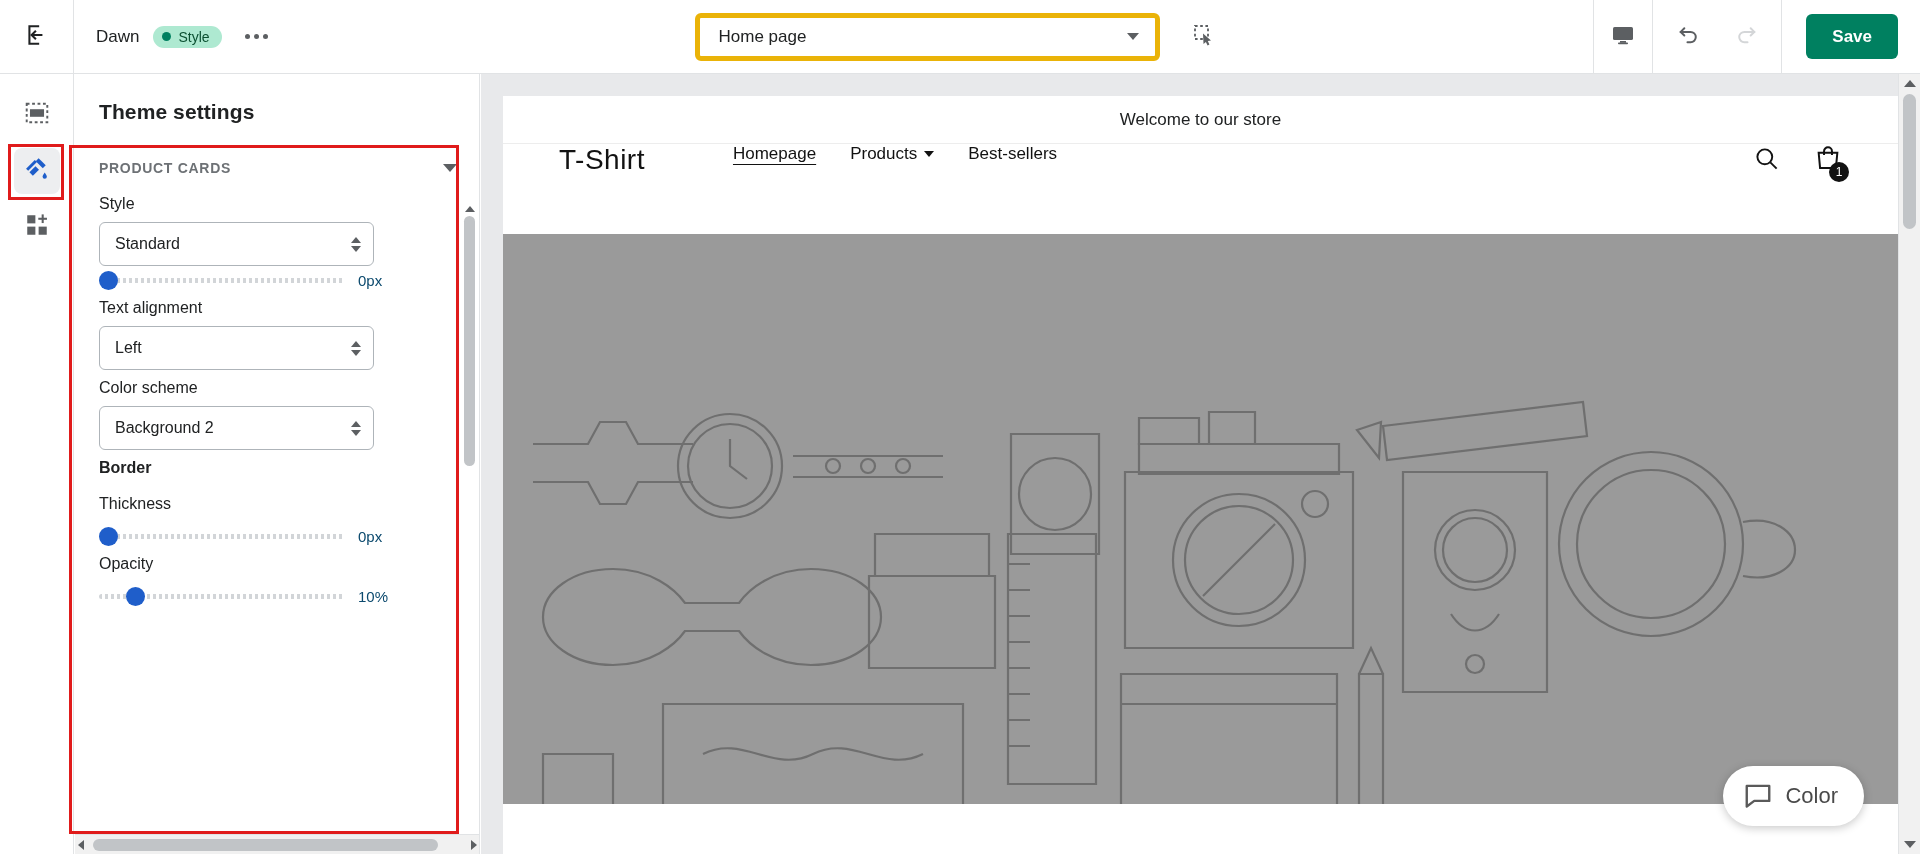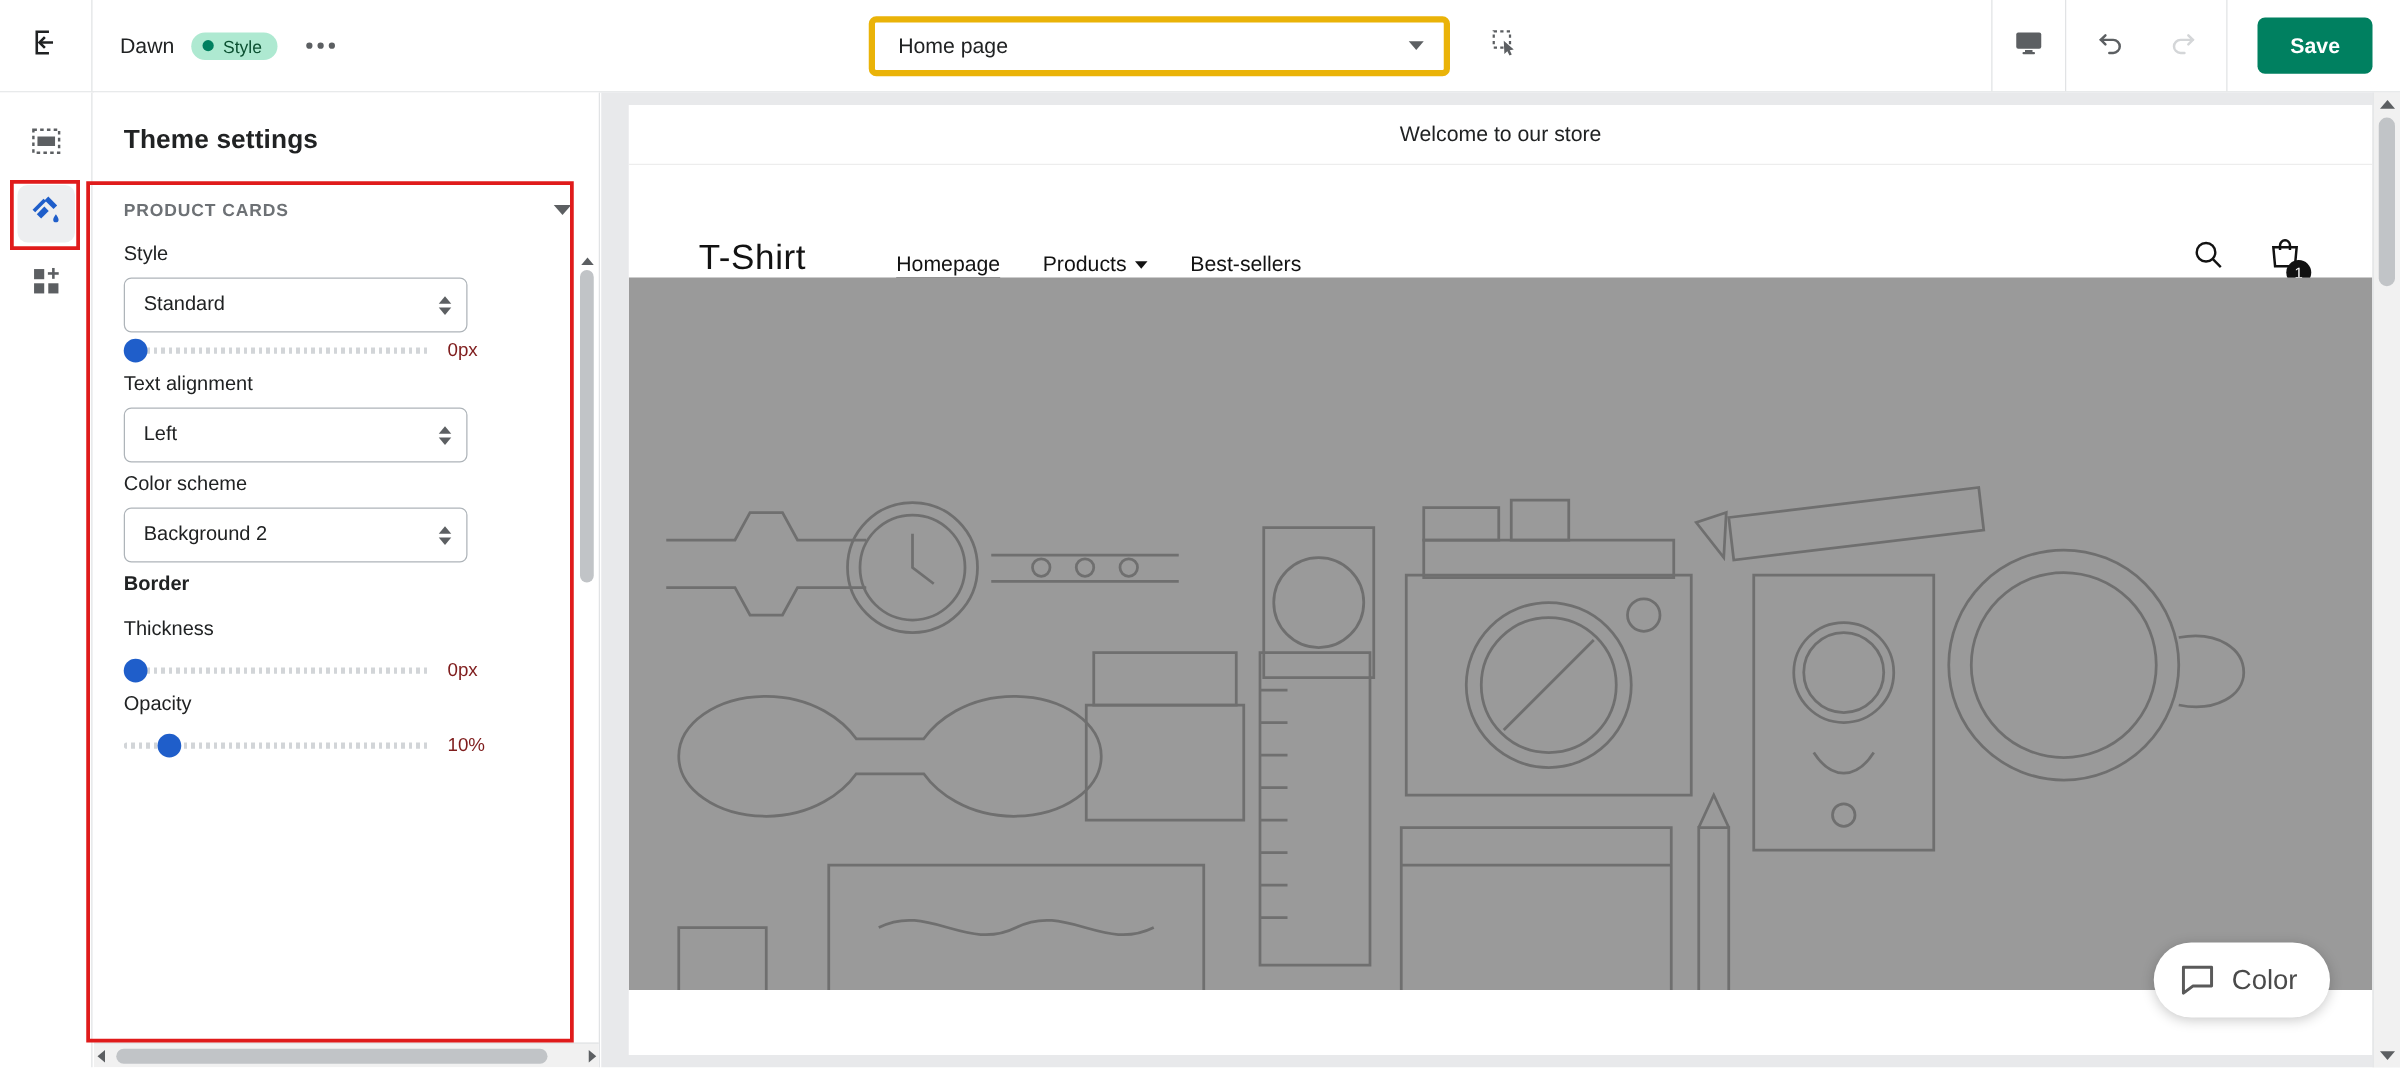--- a/index.html
+++ b/index.html
@@ -133,21 +133,21 @@
   }
   .slider-ticks {
     position: absolute; left: 0; right: 0; height: 5px; top: 8px;
     background-image: repeating-linear-gradient(to right,#d2d5d8 0 3px, transparent 3px 6px);
     border-radius: 3px;
   }
   .slider-thumb {
     position: absolute; width: 19px; height: 19px; border-radius: 50%;
     background: #1f5eca; top: 1px;
   }
-  .slider-val { font-size: 15px; color: #7f1d1d; min-width: 42px; }
+  .slider-val { font-size: 15px; color: #0c4a6e; min-width: 42px; }
 
   
   .panel-scroll {
     position: absolute; right: 4px; top: 56px; width: 11px; height: 560px;
   }
   .panel-scroll .arrow-up, .panel-scroll .arrow-down {
     width: 11px; height: 13px; display: flex; align-items: center; justify-content: center;
   }
   .ar-up { width:0;height:0;border-left:5px solid transparent;border-right:5px solid transparent;border-bottom:6px solid #5c5f62; }
   .panel-scroll .bar {
@@ -166,31 +166,31 @@
 
   
   .anno-panel {
     position: absolute; left: 69px; top: 145px; width: 390px; height: 689px;
     border: 3px solid #e01b1b; pointer-events: none; z-index: 45;
   }
 
   
   #preview {
     position: absolute; top: 74px; left: 481px; width: 1439px; height: 780px;
-    background: #e8e9eb; padding: 10px 0 0 22px;
+    background: #e8e9eb; padding: 22px 0 0 22px;
   }
   .store-frame {
     position: relative; width: 1395px; height: 760px; background: #fff; overflow: hidden;
   }
   .announce {
     height: 48px; display: flex; align-items: center; justify-content: center;
     font-size: 17px; color: #202223; border-bottom: 1px solid #ededed;
   }
   .store-header {
-    height: 90px; display: flex; align-items: flex-end; padding: 0 56px; gap: 0;
+    height: 90px; display: flex; align-items: flex-start; padding: 0 56px; gap: 16px;
   }
   .store-logo { font-size: 28px; color: #121212; letter-spacing: .5px; }
   .store-nav { display: flex; align-items: center; gap: 34px; margin-left: 72px; }
   .nav-item { font-size: 17px; color: #121212; cursor: pointer; display: flex; align-items: center; gap: 7px; }
   .nav-item.active { text-decoration: underline; text-underline-offset: 5px; }
   .nav-caret { width:0;height:0;border-left:5px solid transparent;border-right:5px solid transparent;border-top:6px solid #121212; }
   .store-actions { margin-left: auto; display: flex; align-items: center; gap: 34px; }
   .cart-wrap { position: relative; cursor: pointer; }
   .cart-badge {
     position: absolute; right: -7px; bottom: -6px;

